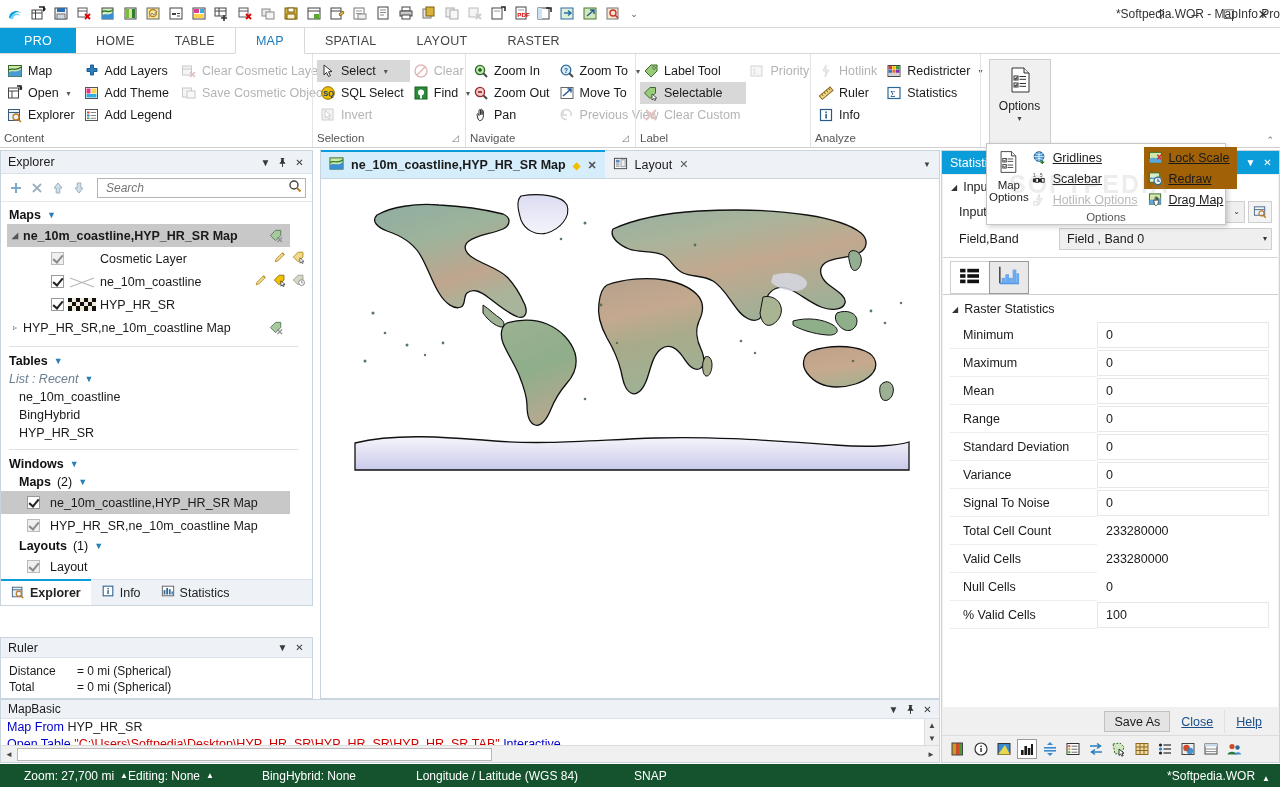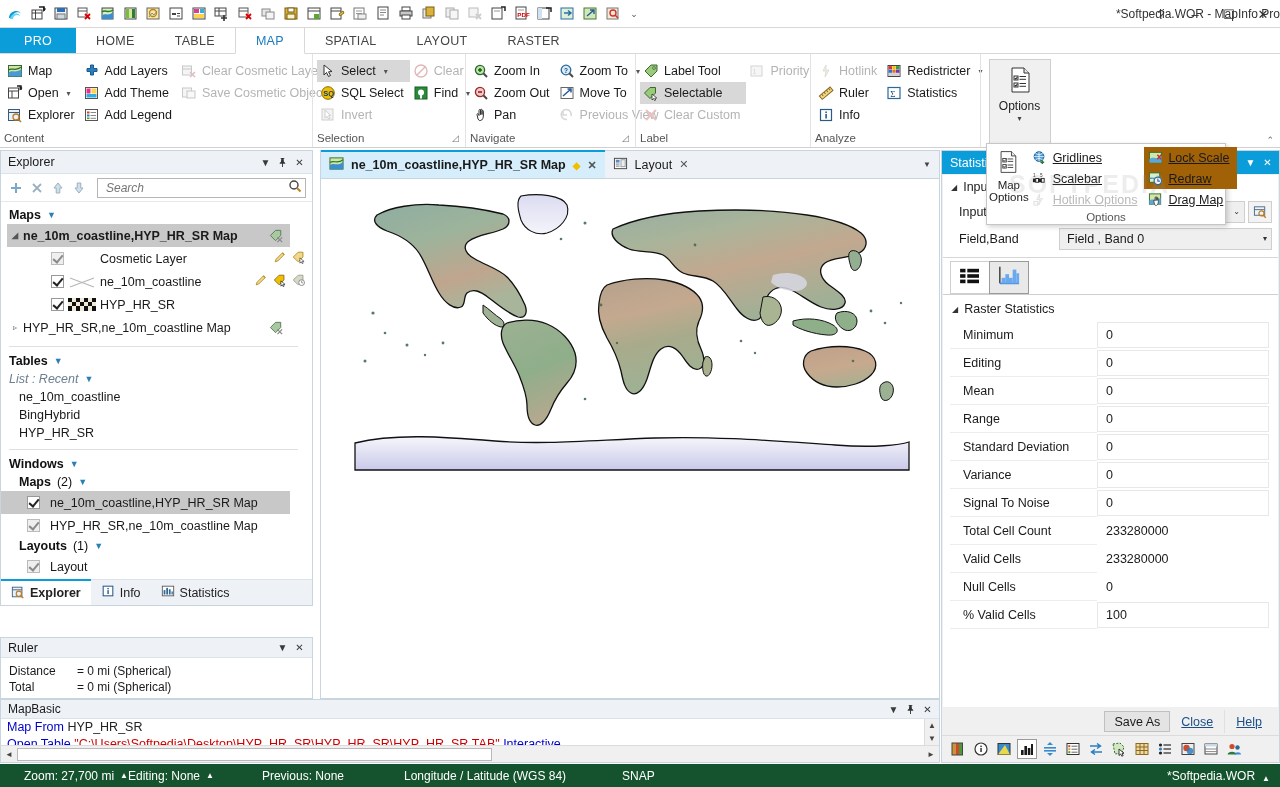--- a/index.html
+++ b/index.html
@@ -1458,21 +1458,21 @@
       <div class="grid-wrap">
         <div class="grid-title">
           <span class="tri">◢</span>
           <span>Raster Statistics</span>
         </div>
         <div class="strow">
             <span class="stkey">Minimum</span>
             <span class="stval">0</span>
           </div>
         <div class="strow">
-            <span class="stkey">Editing</span>
+            <span class="stkey">Maximum</span>
             <span class="stval">0</span>
           </div>
         <div class="strow">
             <span class="stkey">Mean</span>
             <span class="stval">0</span>
           </div>
         <div class="strow">
             <span class="stkey">Range</span>
             <span class="stval">0</span>
           </div>
@@ -1623,21 +1623,21 @@
   <div class="statusbar">
     <div class="sb-item" style="padding-left:8px">
       <span>Zoom: 27,700 mi</span>
       <span class="sb-up">▲</span>
     </div>
     <div class="sb-item" style="">
       <span>Editing: None</span>
       <span class="sb-up">▲</span>
     </div>
     <div class="sb-item" style="margin-left:48px">
-      <span>Previous: None</span>
+      <span>BingHybrid: None</span>
     </div>
     <div class="sb-item" style="margin-left:60px">
       <span>Longitude / Latitude (WGS 84)</span>
     </div>
     <div class="sb-item" style="margin-left:56px">
       <span>SNAP</span>
     </div>
     <div class="right">
       <span>*Softpedia.WOR</span>
       <span class="sb-up">▲</span>

